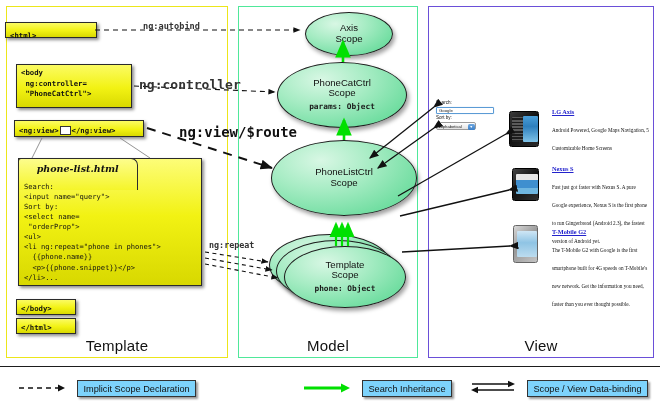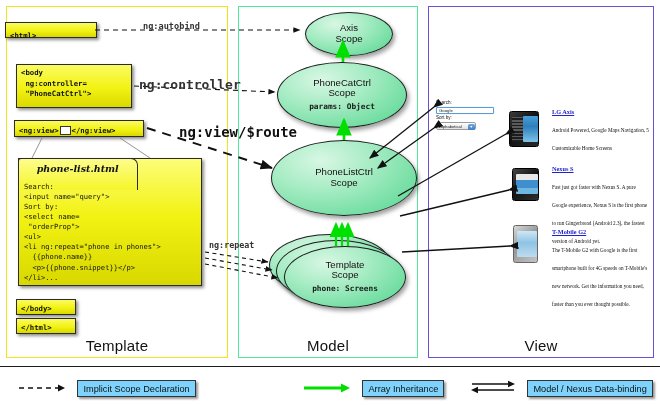--- a/index.html
+++ b/index.html
@@ -181,21 +181,21 @@
       <span>PhoneListCtrl</span><br><span>Scope</span>
     </div>
   </div>
 
   <div class="scope rep-stack" id="rep-a"></div>
   <div class="scope rep-stack" id="rep-b"></div>
   <div class="scope rep-stack" id="rep-c">
     <div class="t">
       <span>Template</span><br><span>Scope</span>
     </div>
-    <div class="m">phone: Screens</div>
+    <div class="m">phone: Object</div>
   </div>
 
   <div class="form-box">
     <div class="form-lbl">Search:</div>
     <div class="form-input">Google</div>
     <div class="form-lbl" style="margin-top:1.5px;">Sort by:</div>
     <div class="form-select">
       <span>Alphabetical</span>
       <span class="sel-arrow">▾</span>
     </div>
@@ -281,29 +281,29 @@
       <span class="lg-box">Implicit Scope Declaration</span>
     </div>
 
     <div class="lg-item" id="lg2">
       <span class="lg-glyph">
         <svg width="48" height="12" viewBox="0 0 48 12">
           <line x1="1" y1="6" x2="38" y2="6" stroke="#00e000" stroke-width="3"></line>
           <path d="M38,1.5 L47,6 L38,10.5 z" fill="#00e000"></path>
         </svg>
       </span>
-      <span class="lg-box">Array Inheritance</span>
+      <span class="lg-box">Search Inheritance</span>
     </div>
 
     <div class="lg-item" style="left:470px;">
       <span class="lg-glyph">
         <svg width="46" height="14" viewBox="0 0 46 14">
           <line x1="2" y1="4" x2="38" y2="4" stroke="#111" stroke-width="1.7"></line>
           <path d="M38,0.8 L45,4 L38,7.2 z" fill="#111"></path>
           <line x1="8" y1="10" x2="44" y2="10" stroke="#111" stroke-width="1.7"></line>
           <path d="M8,6.8 L1,10 L8,13.2 z" fill="#111"></path>
         </svg>
       </span>
-      <span class="lg-box">Model / Nexus Data-binding</span>
+      <span class="lg-box">Scope / View Data-binding</span>
     </div>
   </div>
 
 </div>
 
 </body></html>

